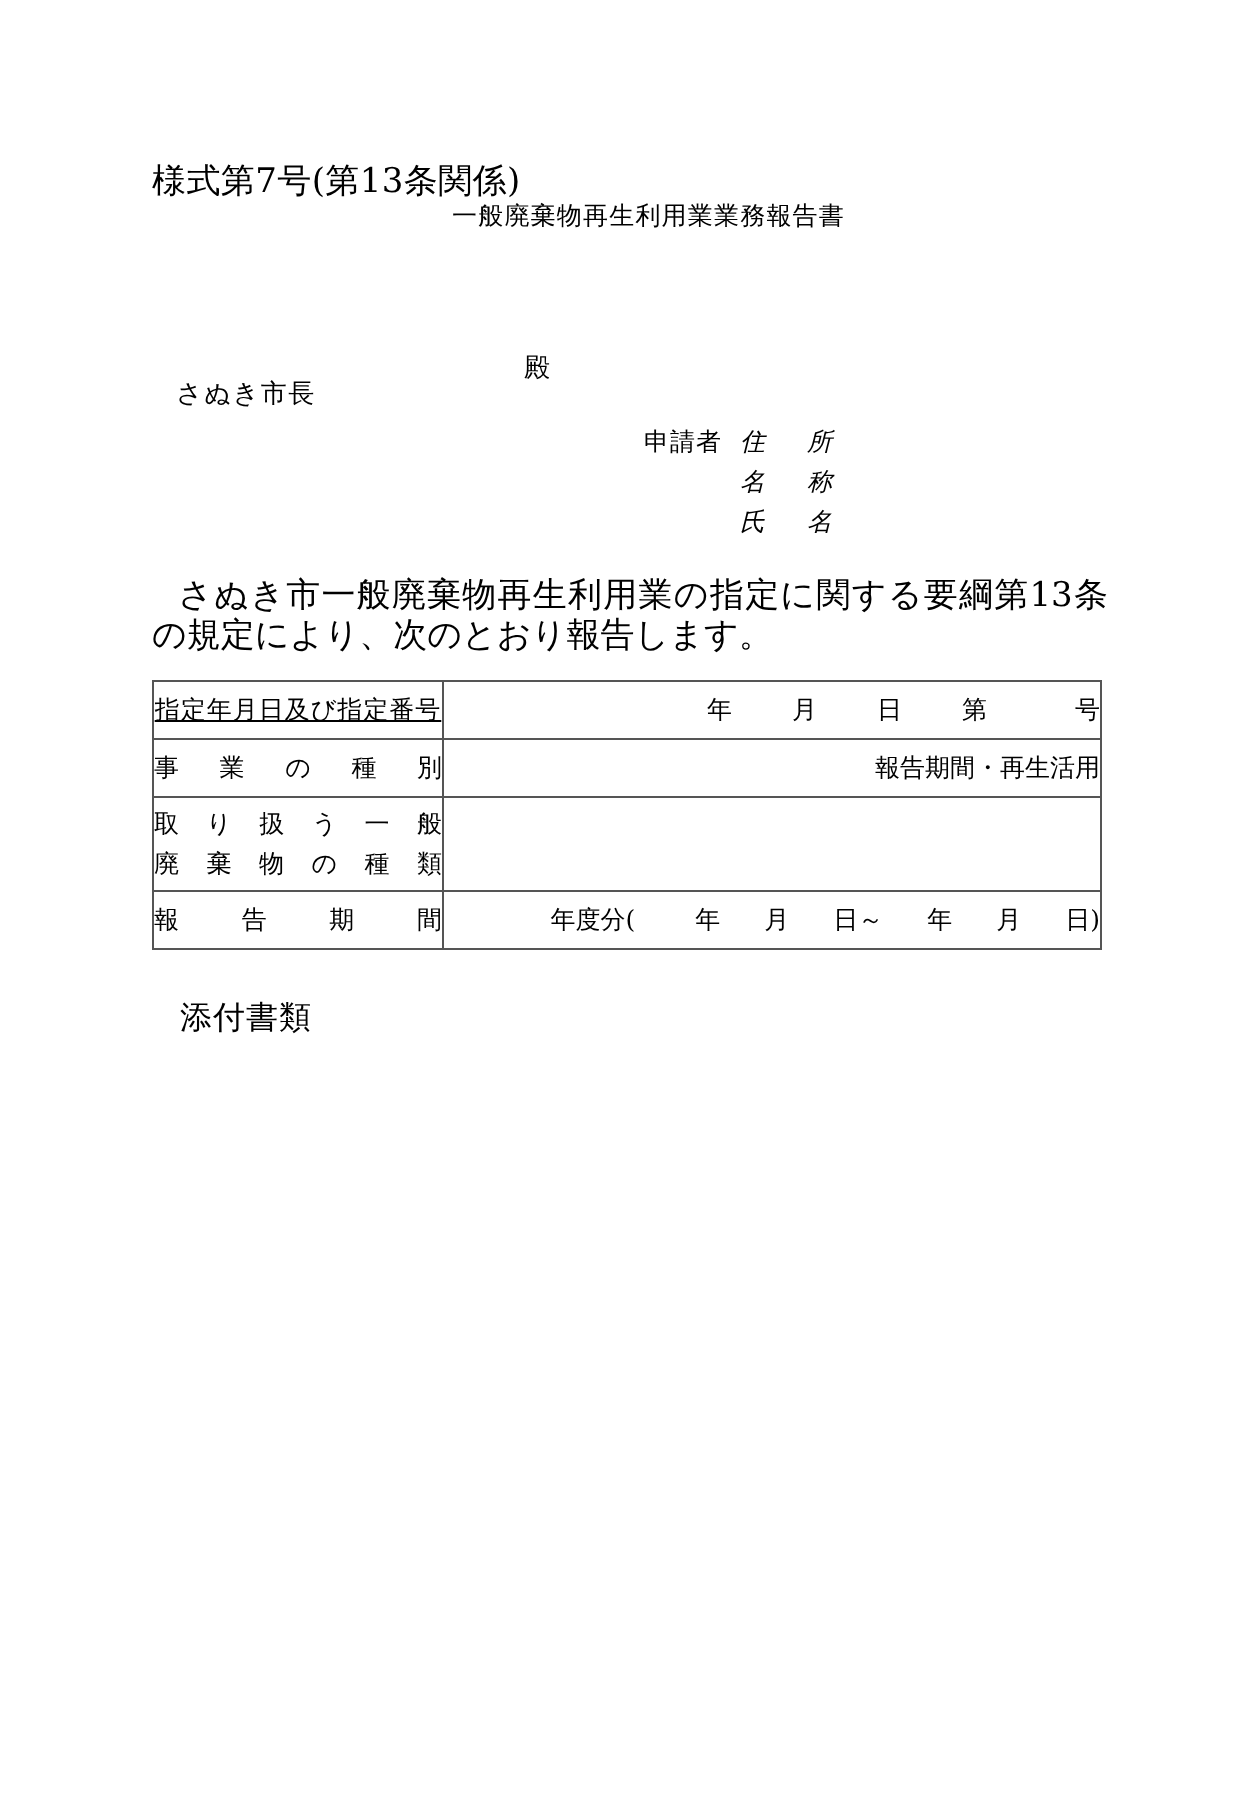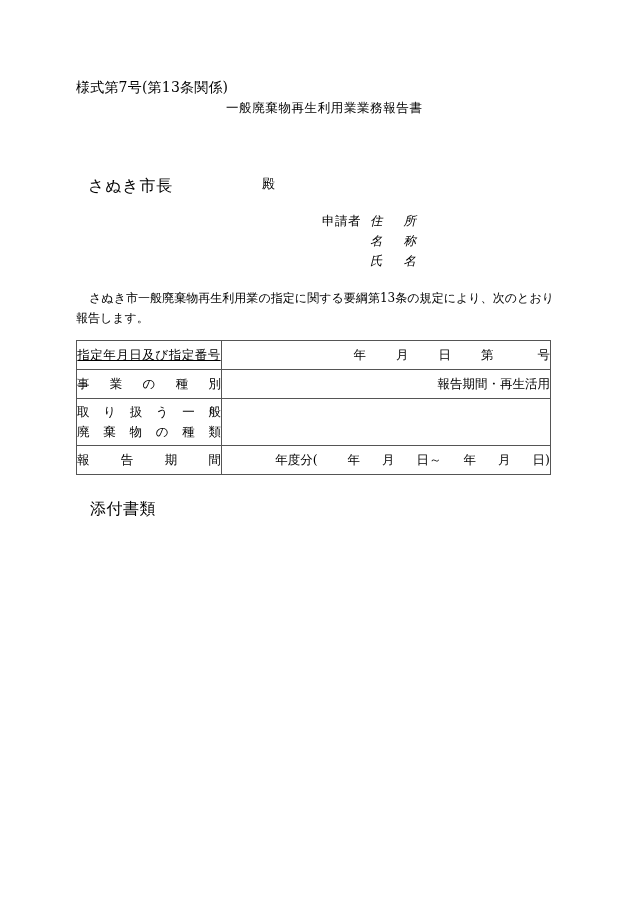--- a/index.html
+++ b/index.html
@@ -20,40 +20,40 @@
     overflow: hidden;
   }
 
   
   .abs { position: absolute; white-space: pre; }
 
   
   .form-no {
     left: 76px;
     top: 79px;
-    font-size: 14px;
+    font-size: 17px;
     letter-spacing: 0.2px;
   }
   .doc-title {
     left: 226px;
     top: 100px;
     font-size: 12.5px;
     letter-spacing: 0.6px;
   }
   .date-line {
     left: 443px;
     top: 138px;
     font-size: 12.5px;
   }
   .date-line .gap { display: inline-block; width: 26px; }
 
   .addressee {
     left: 88px;
-    top: 176px;
-    font-size: 16px;
+    top: 188px;
+    font-size: 13px;
     letter-spacing: 0.8px;
   }
   .addressee-suffix {
     left: 262px;
     top: 175px;
     font-size: 13px;
   }
 
   
   .applicant {
@@ -79,21 +79,21 @@
     letter-spacing: 0;
     font-style: italic;
   }
 
   
   .body-text {
     position: absolute;
     left: 76px;
     top: 288px;
     width: 478px;
-    font-size: 12px;
+    font-size: 17px;
     line-height: 20px;
     text-indent: 13px;
     text-align: justify;
   }
 
   
   .form-table {
     position: absolute;
     left: 76px;
     top: 340px;

